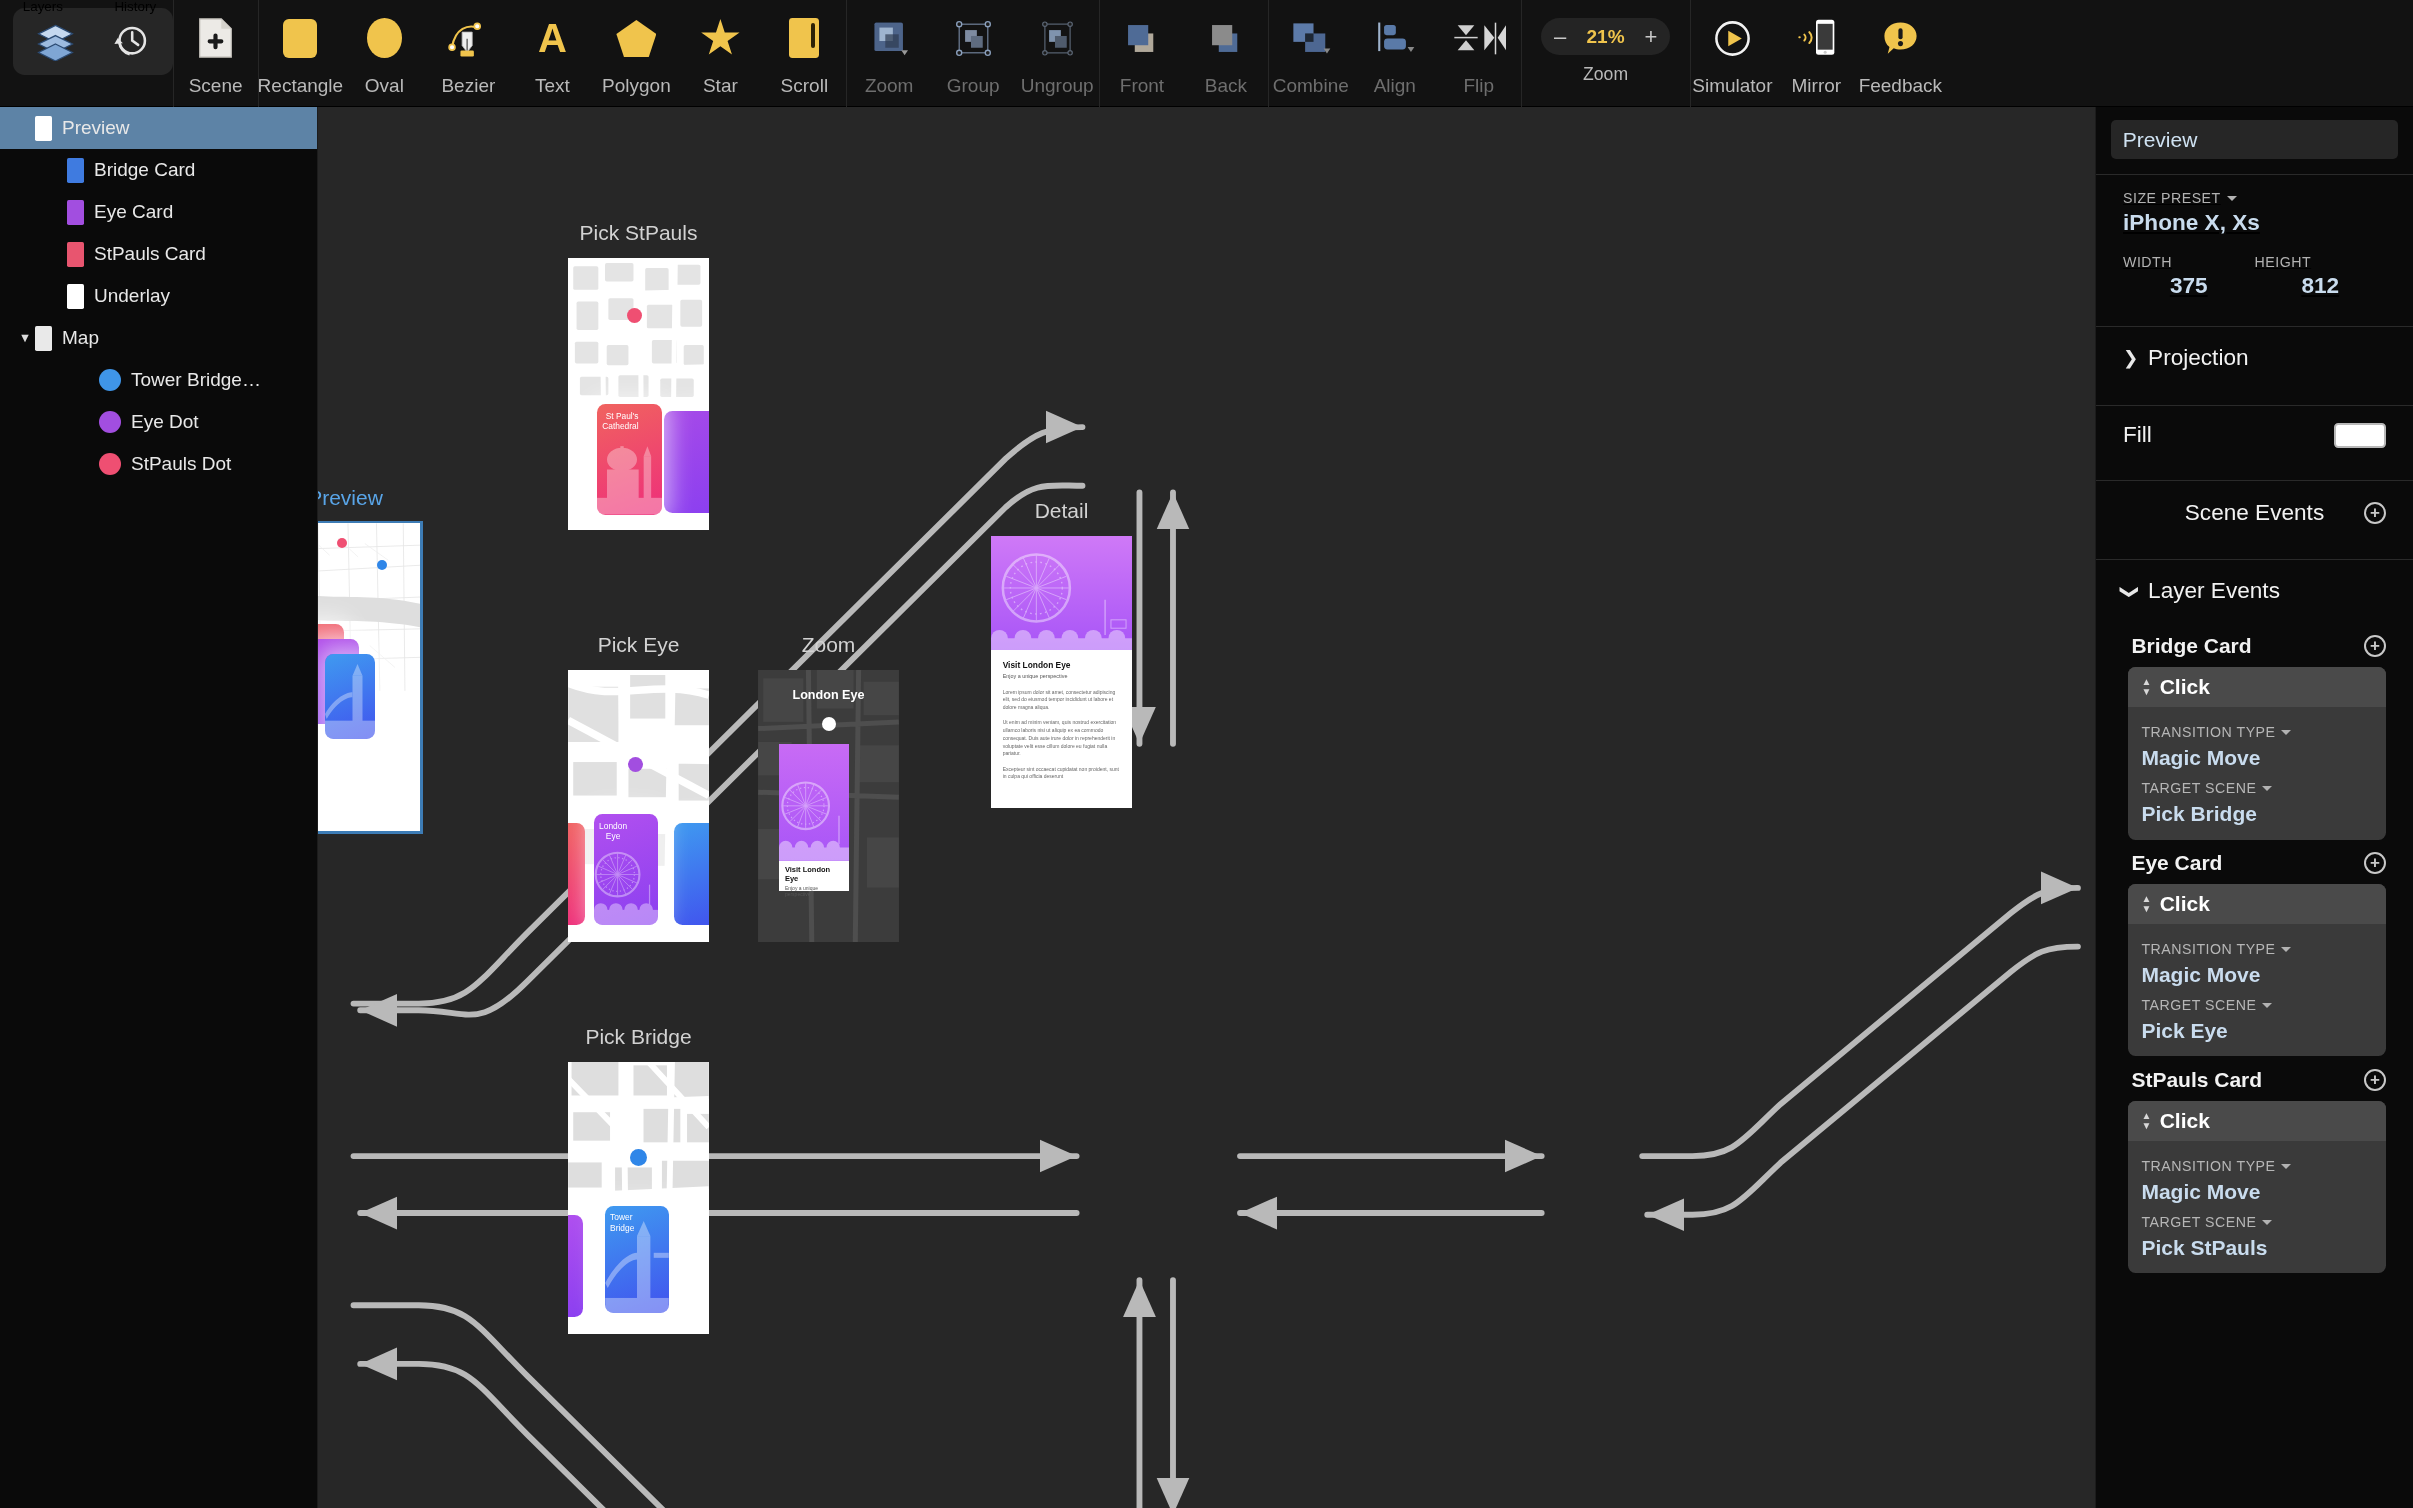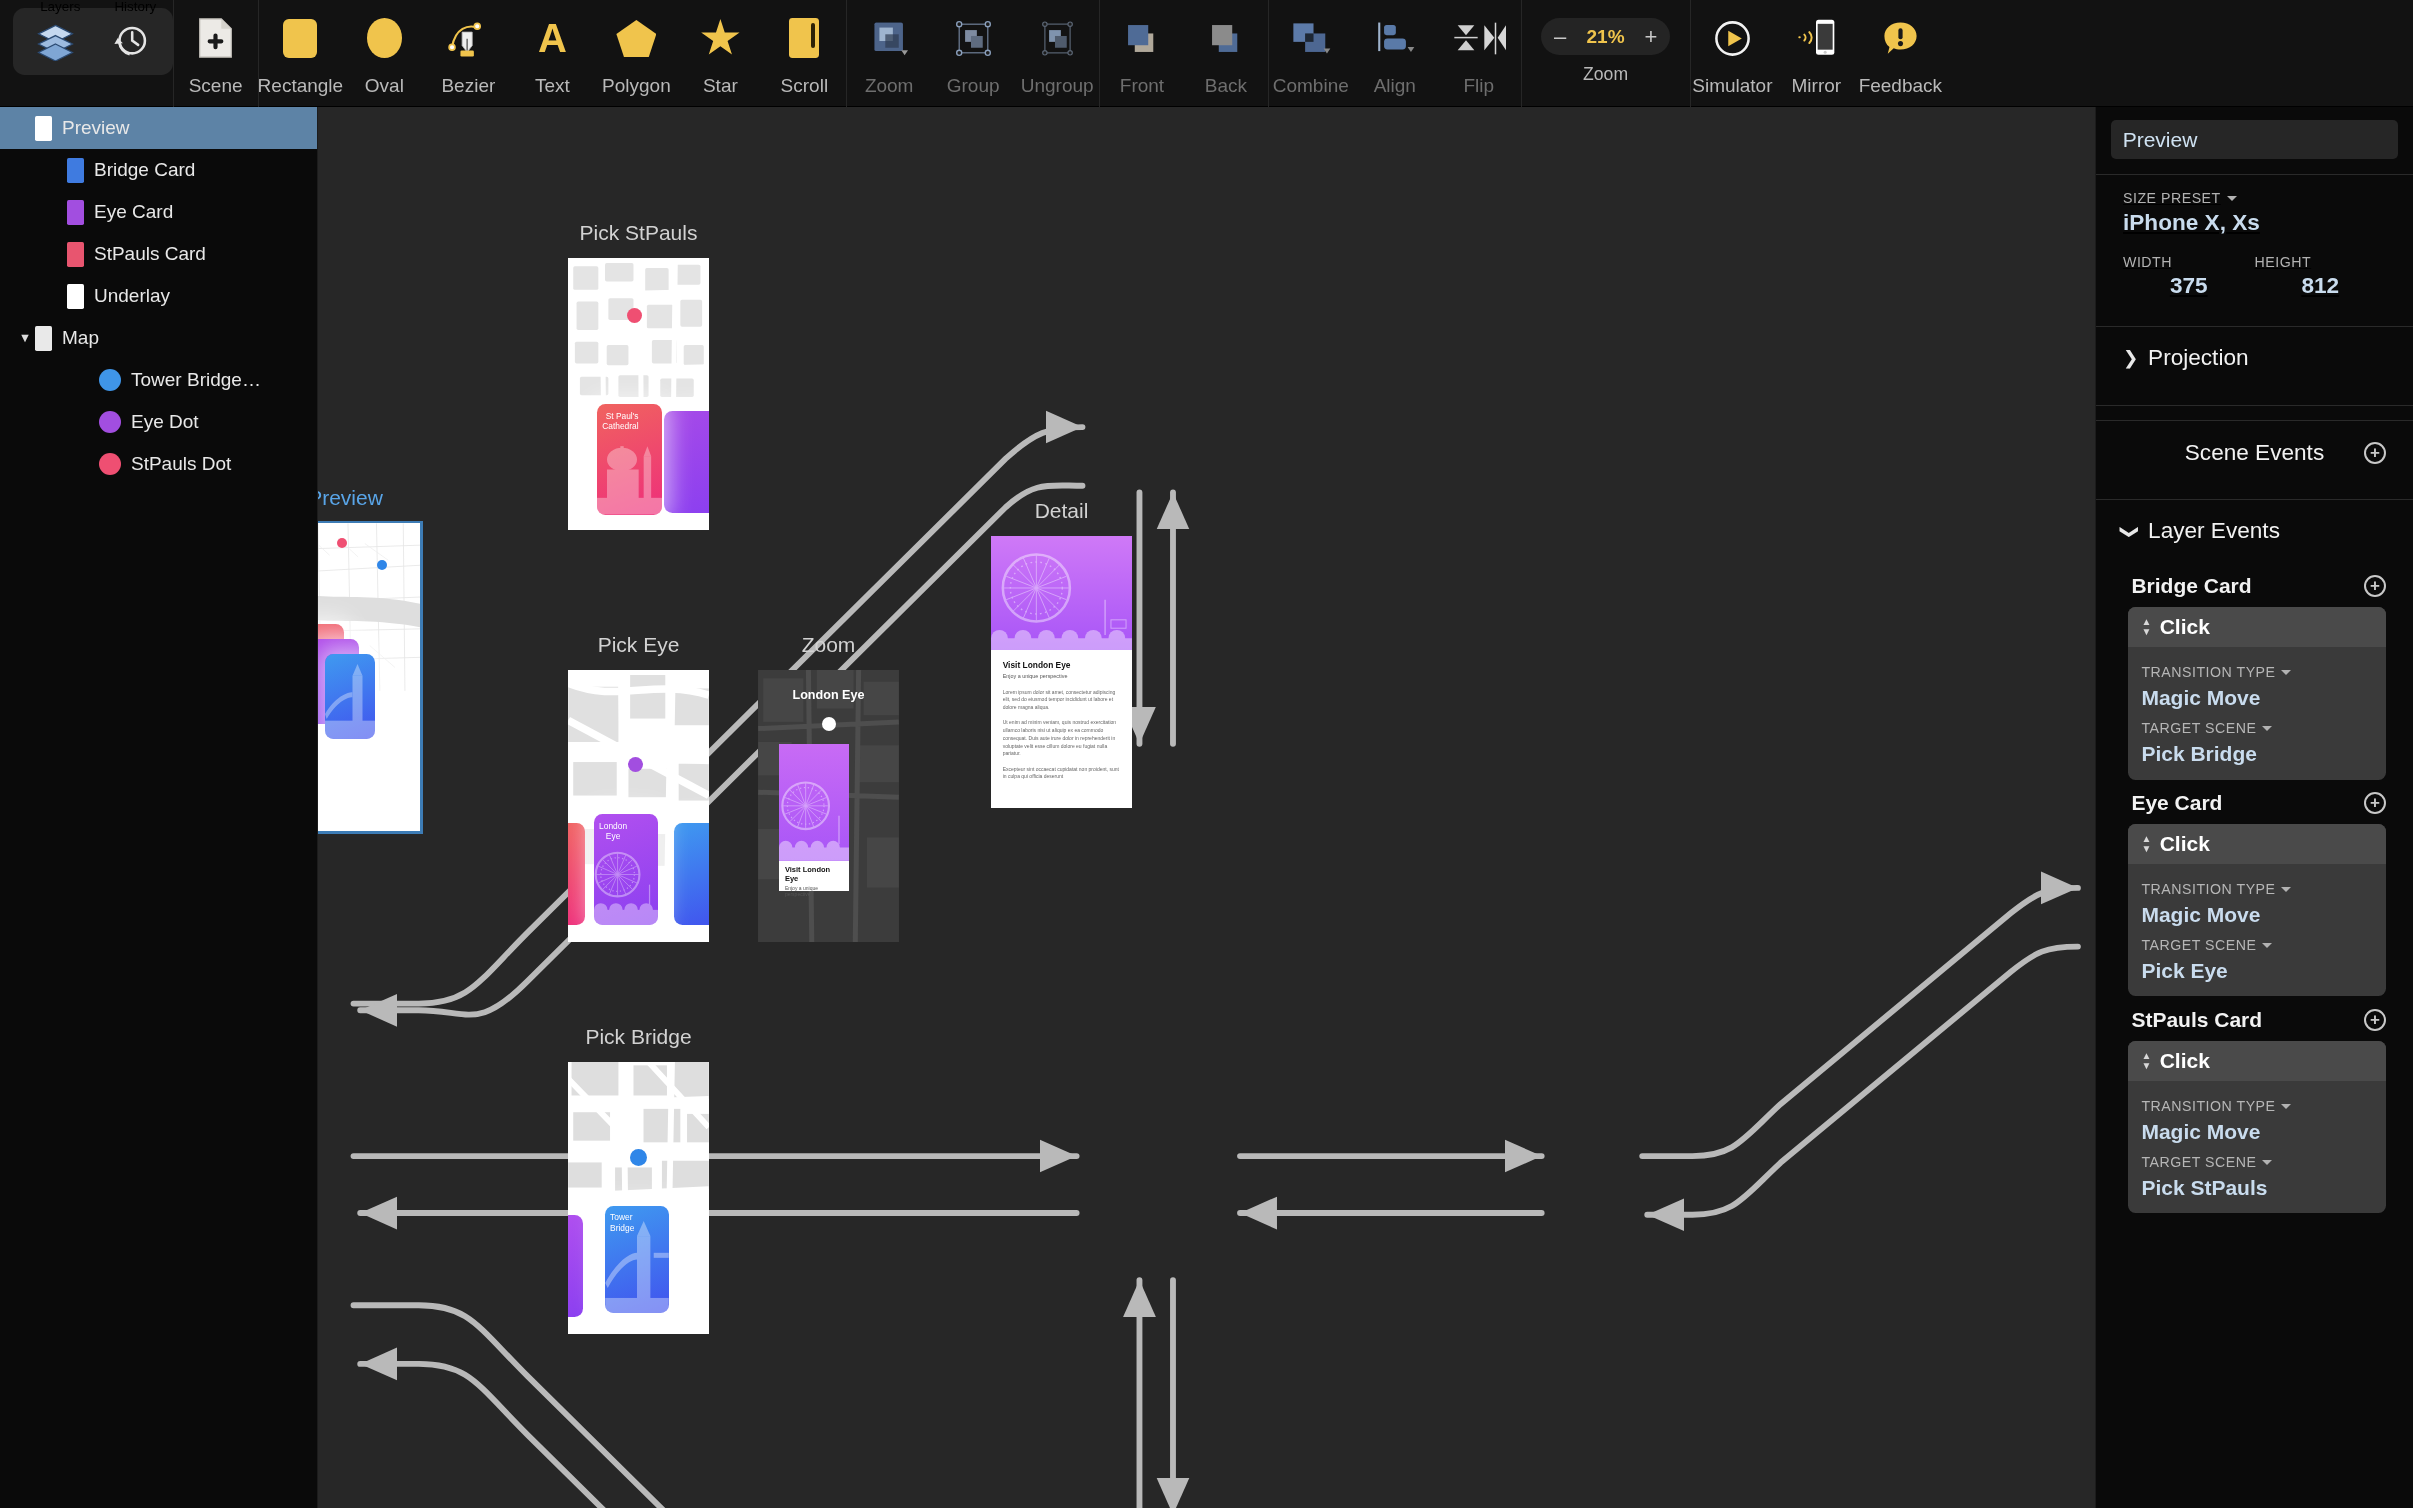--- a/index.html
+++ b/index.html
@@ -188,21 +188,21 @@
                 <circle cx="25" cy="22" r="15" fill="none" stroke="#e4e4e4" stroke-width="3"></circle>
                 <path d="M25,12 L25,22 L32,27" stroke="#e4e4e4" stroke-width="3" fill="none" stroke-linecap="round"></path>
                 <path d="M10,24 A15,15 0 0,0 22,38" stroke="#e4e4e4" stroke-width="3" fill="none"></path>
                 <polygon points="8,19 14,25 4,26" fill="#e4e4e4"></polygon>
               </svg>
             </span>
           </div>
         </div>
       </div>
       <div class="tb-group" style="margin-left:-164px;align-self:flex-end;">
-        <div style="width:75px;margin-left:13.4px;text-align:center;" class="cap">Layers</div>
+        <div style="width:75px;margin-left:13.4px;text-align:left;" class="cap">Layers</div>
         <div style="width:75px;margin-left:0;text-align:center;" class="cap">History</div>
       </div>
       <div class="tb-sep"></div>
       <div class="tb-group">
         <div class="tb-item">
           <span class="glyph">
             <svg width="35" height="42" viewBox="0 0 42 50">
               <path d="M2,2 H28 L40,14 V48 H2 Z" fill="#eceae6" stroke="#b9b6b0" stroke-width="1.5"></path>
               <path d="M28,2 V14 H40" fill="#d6d3cd"></path>
               <path d="M21,22 v14 M14,29 h14" stroke="#1a1a1a" stroke-width="5" stroke-linecap="round"></path>
@@ -813,20 +813,24 @@
       </div>
     </div>
     <div class="rp-div"></div>
 
     <div class="rp-head">
       <span class="chev">❯</span>
       <span>Projection</span>
     </div>
     <div class="rp-div"></div>
 
+    <div class="rp-fill">
+      <span>Fill</span>
+      <span class="fill-swatch"></span>
+    </div>
     <div class="rp-div"></div>
 
     <div class="rp-head" style="justify-content:center;position:relative;">
       <span>Scene Events</span>
       <span class="plus-icon" style="position:absolute;right:27px;">+</span>
     </div>
     <div class="rp-div"></div>
 
     <div class="rp-head">
       <span class="chev" style="transform: rotate(90deg);">❯</span>

